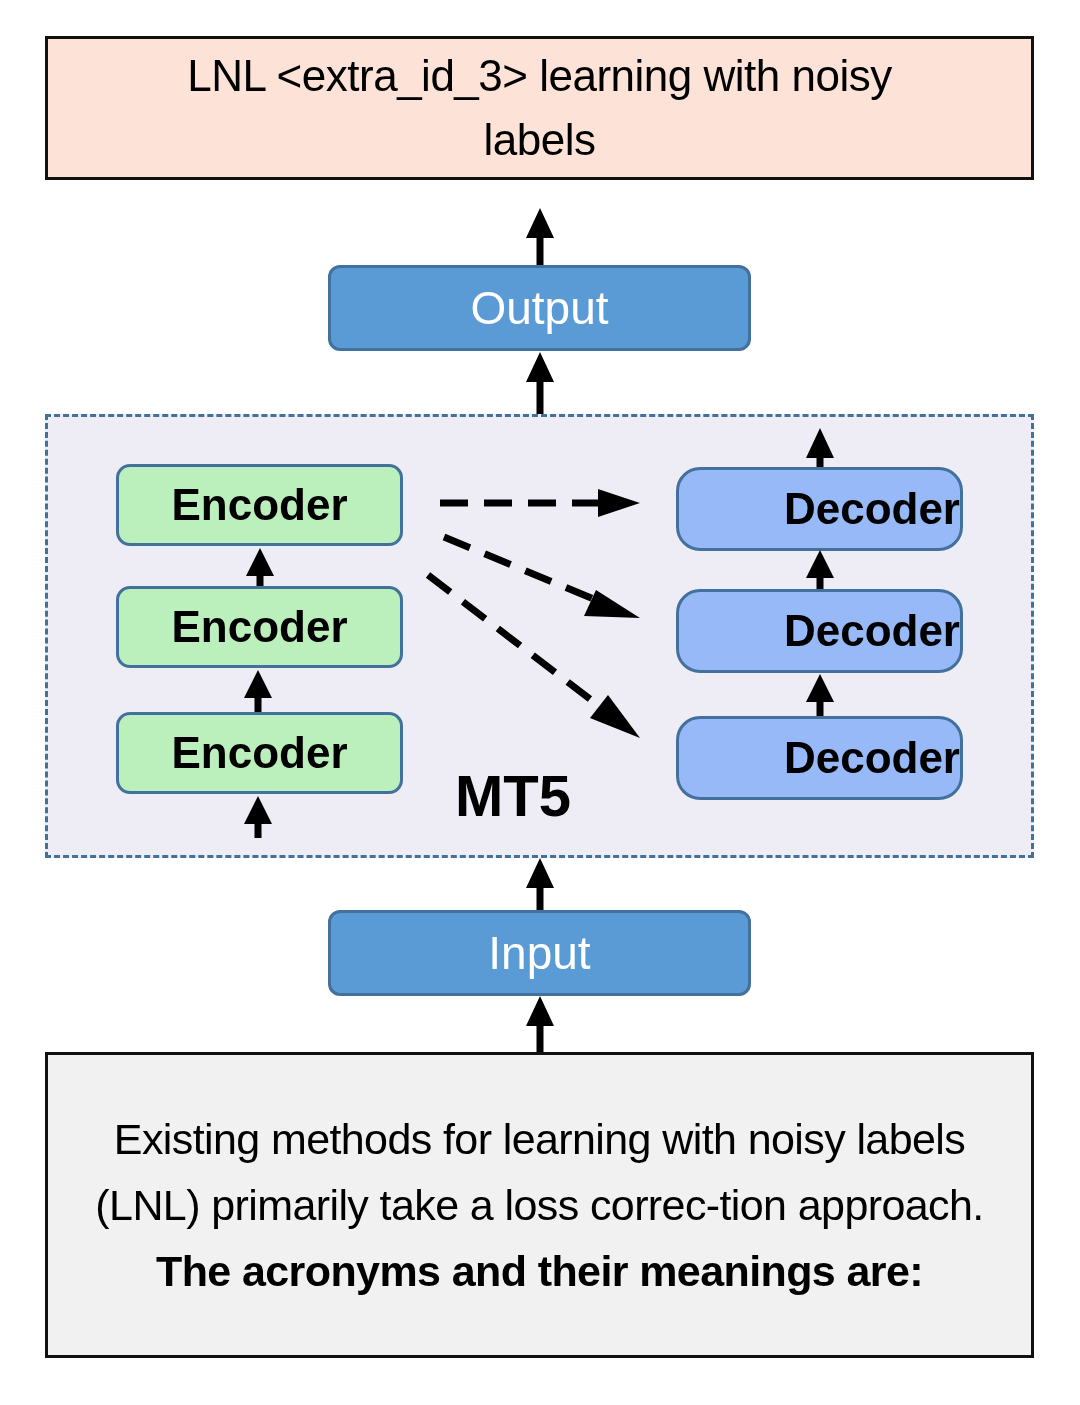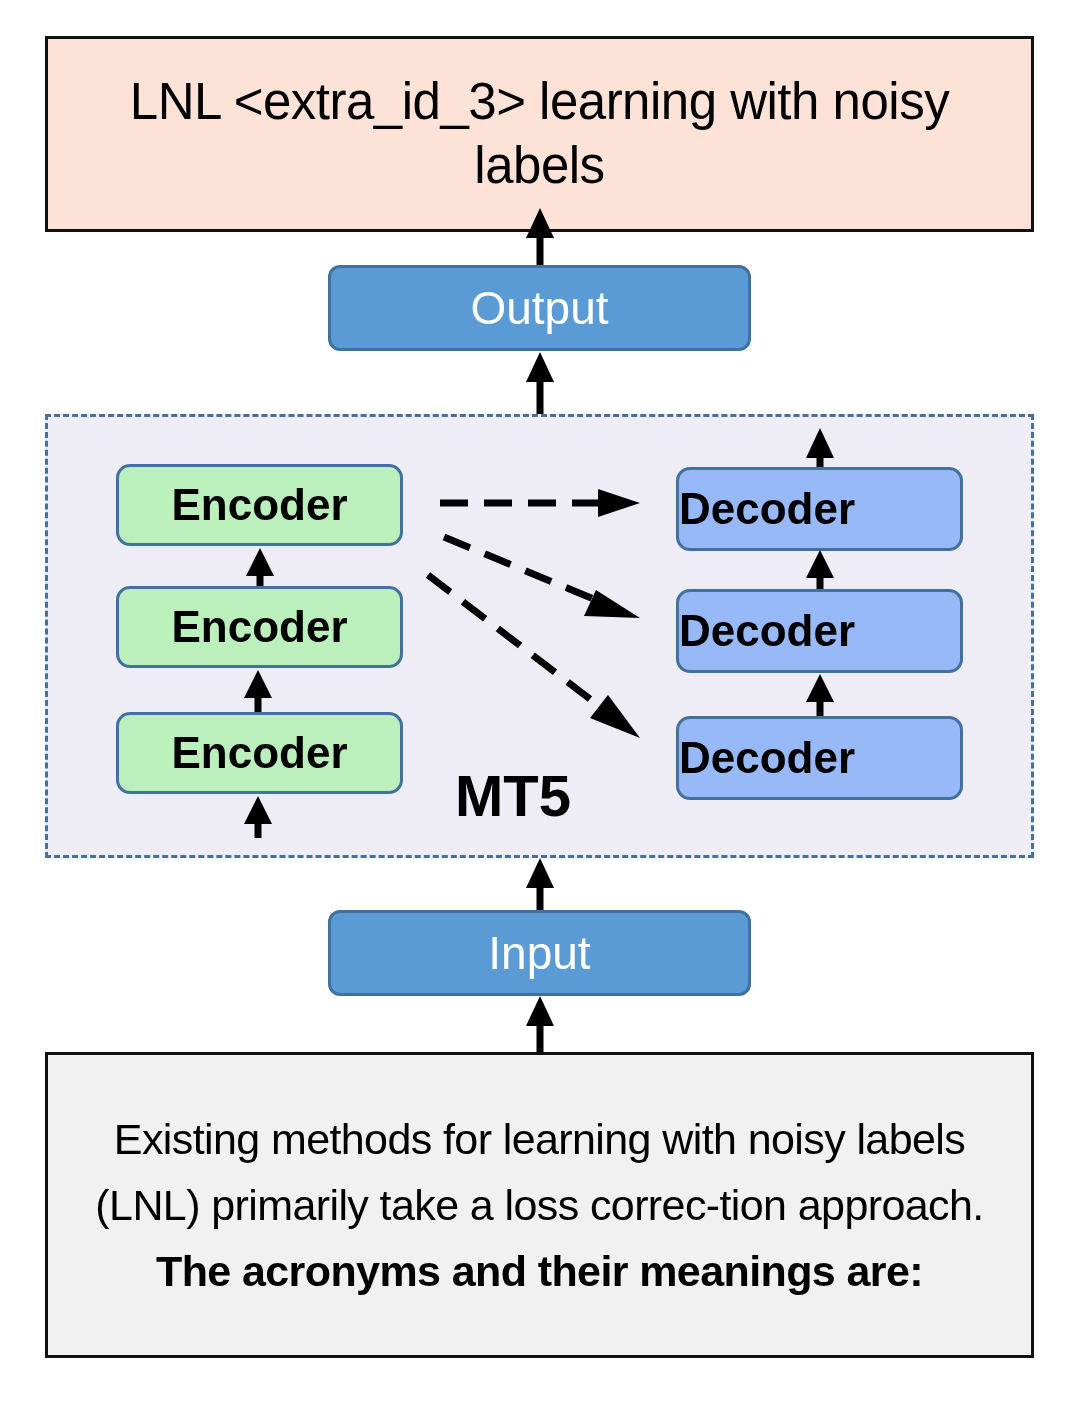--- a/index.html
+++ b/index.html
@@ -1,39 +1,39 @@
 <!DOCTYPE html>
 <html><head>
 <meta charset="utf-8">
 <style>
   html, body { margin: 0; padding: 0; background: #ffffff; }
   body { width: 1080px; height: 1405px; position: relative; overflow: hidden;
          font-family: "Liberation Sans", "DejaVu Sans", sans-serif; }
   .box { position: absolute; box-sizing: border-box; display: flex; align-items: center;
          justify-content: center; text-align: center; }
-  .out-box { left: 45px; top: 36px; width: 989px; height: 196px; background: #fde3d7;
-             border: 3px solid #111; font-size: 51px; line-height: 64px; color: #000;
+  .out-box { left: 45px; top: 36px; width: 989px; height: 144px; background: #fde3d7;
+             border: 3px solid #111; font-size: 44px; line-height: 64px; color: #000;
              padding: 0 80px; letter-spacing: -0.5px; }
   .in-box { left: 45px; top: 1052px; width: 989px; height: 306px; background: #f1f1f1;
             border: 3px solid #111; font-size: 43px; line-height: 66px; color: #000;
             padding: 4px 40px; letter-spacing: -0.6px; }
   .in-box b { font-weight: bold; }
   .pill { position: absolute; box-sizing: border-box; background: #5b9bd5; border: 3px solid #41719c;
           border-radius: 12px; color: #ffffff; font-size: 46px; display: flex; align-items: center;
           justify-content: center; }
   .output-pill { left: 328px; top: 265px; width: 423px; height: 86px; }
   .input-pill { left: 328px; top: 910px; width: 423px; height: 86px; }
   .mt5-container { position: absolute; left: 45px; top: 414px; width: 989px; height: 444px;
                    box-sizing: border-box; background: #eeecf4; border: 3px dashed #41719c; }
   .enc { position: absolute; box-sizing: border-box; background: #bbefbb; border: 3px solid #41719c;
          border-radius: 14px; font-weight: bold; font-size: 44px; color: #000; display: flex;
          align-items: center; justify-content: center; }
   .dec { position: absolute; box-sizing: border-box; background: #98b9f8; border: 3px solid #41719c;
-         border-radius: 14px; font-weight: bold; font-size: 44px; color: #000; display: flex;
-         align-items: center; justify-content: flex-start; }
+         border-radius: 24px; font-weight: bold; font-size: 44px; color: #000; display: flex;
+         align-items: center; justify-content: flex-end; }
   .mt5-label { position: absolute; left: 455px; top: 762px; font-weight: bold; font-size: 58px;
                color: #000; }
   svg.overlay { position: absolute; left: 0; top: 0; width: 1080px; height: 1405px; pointer-events: none; }
 </style>
 </head>
 <body>
 
 <div class="box out-box">
   <span>LNL &lt;extra_id_3&gt; learning with noisy labels</span>
 </div>

